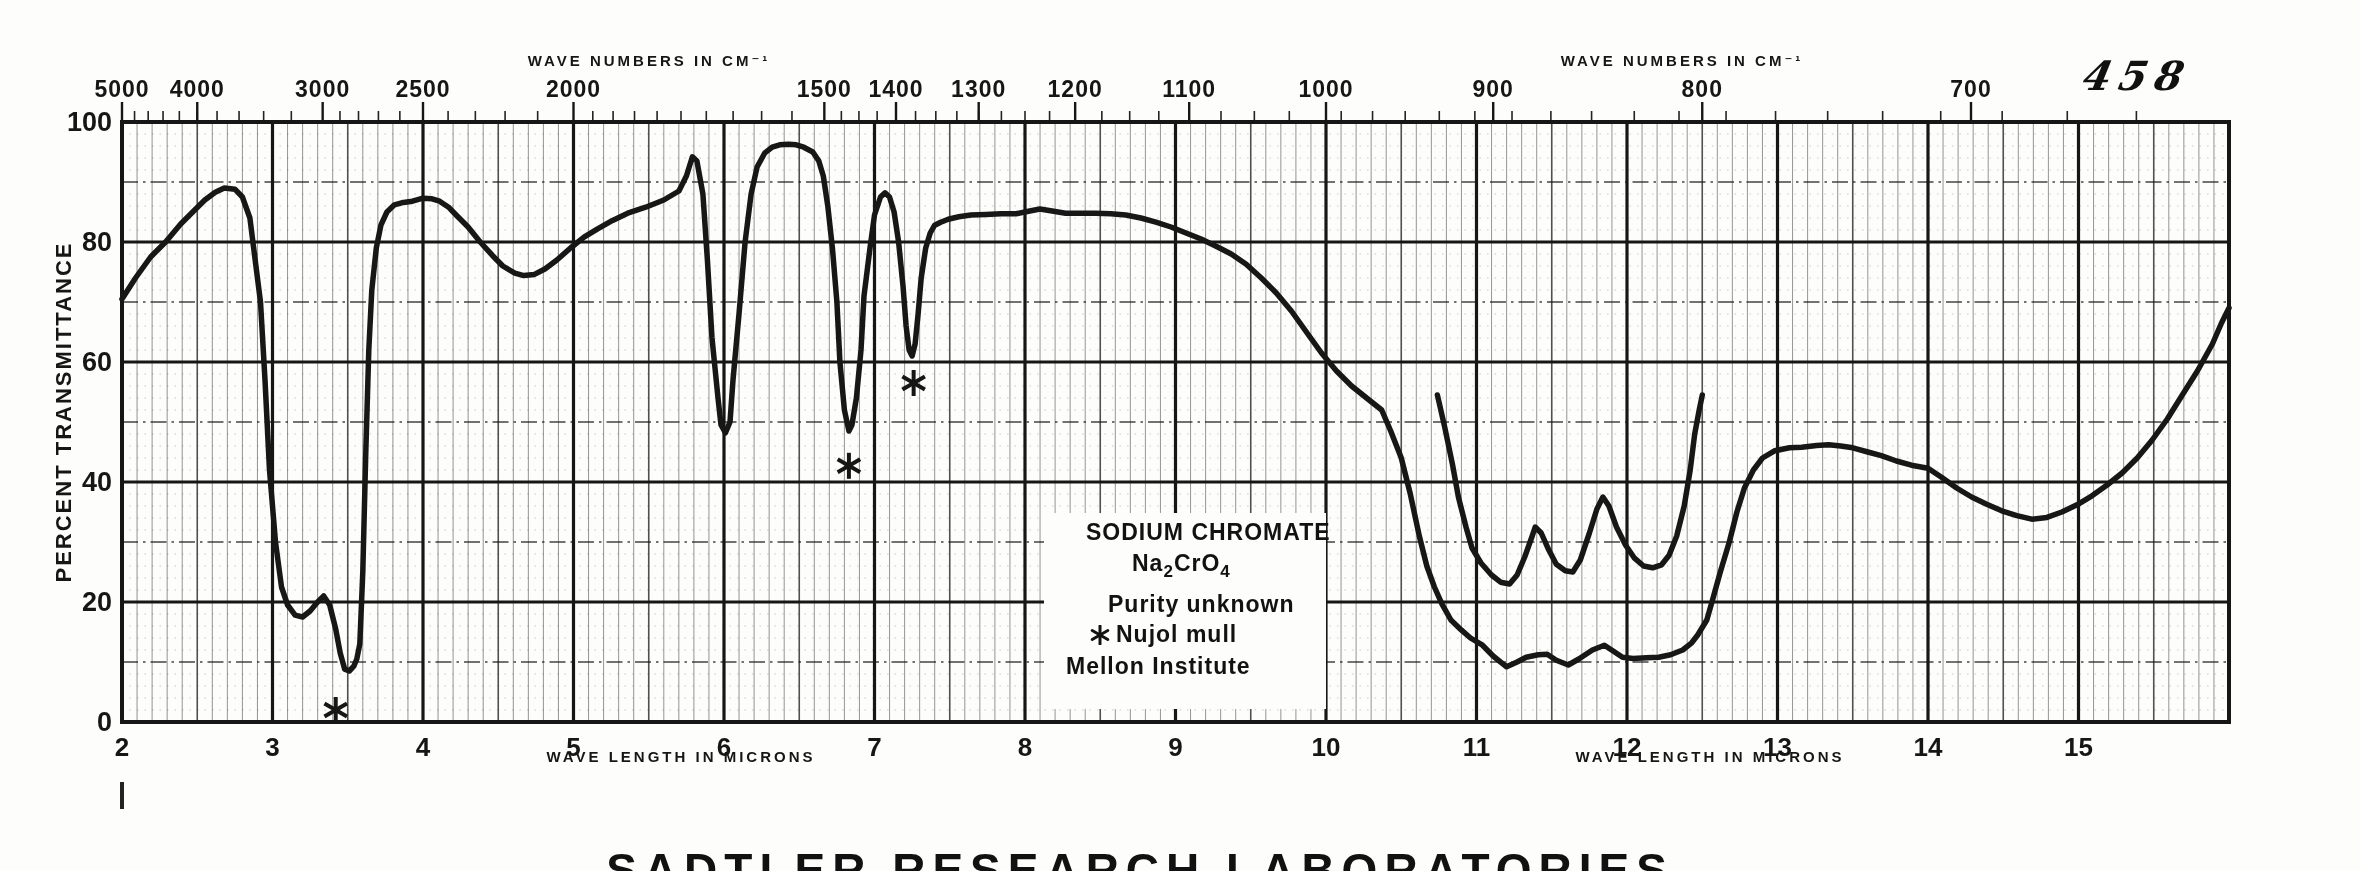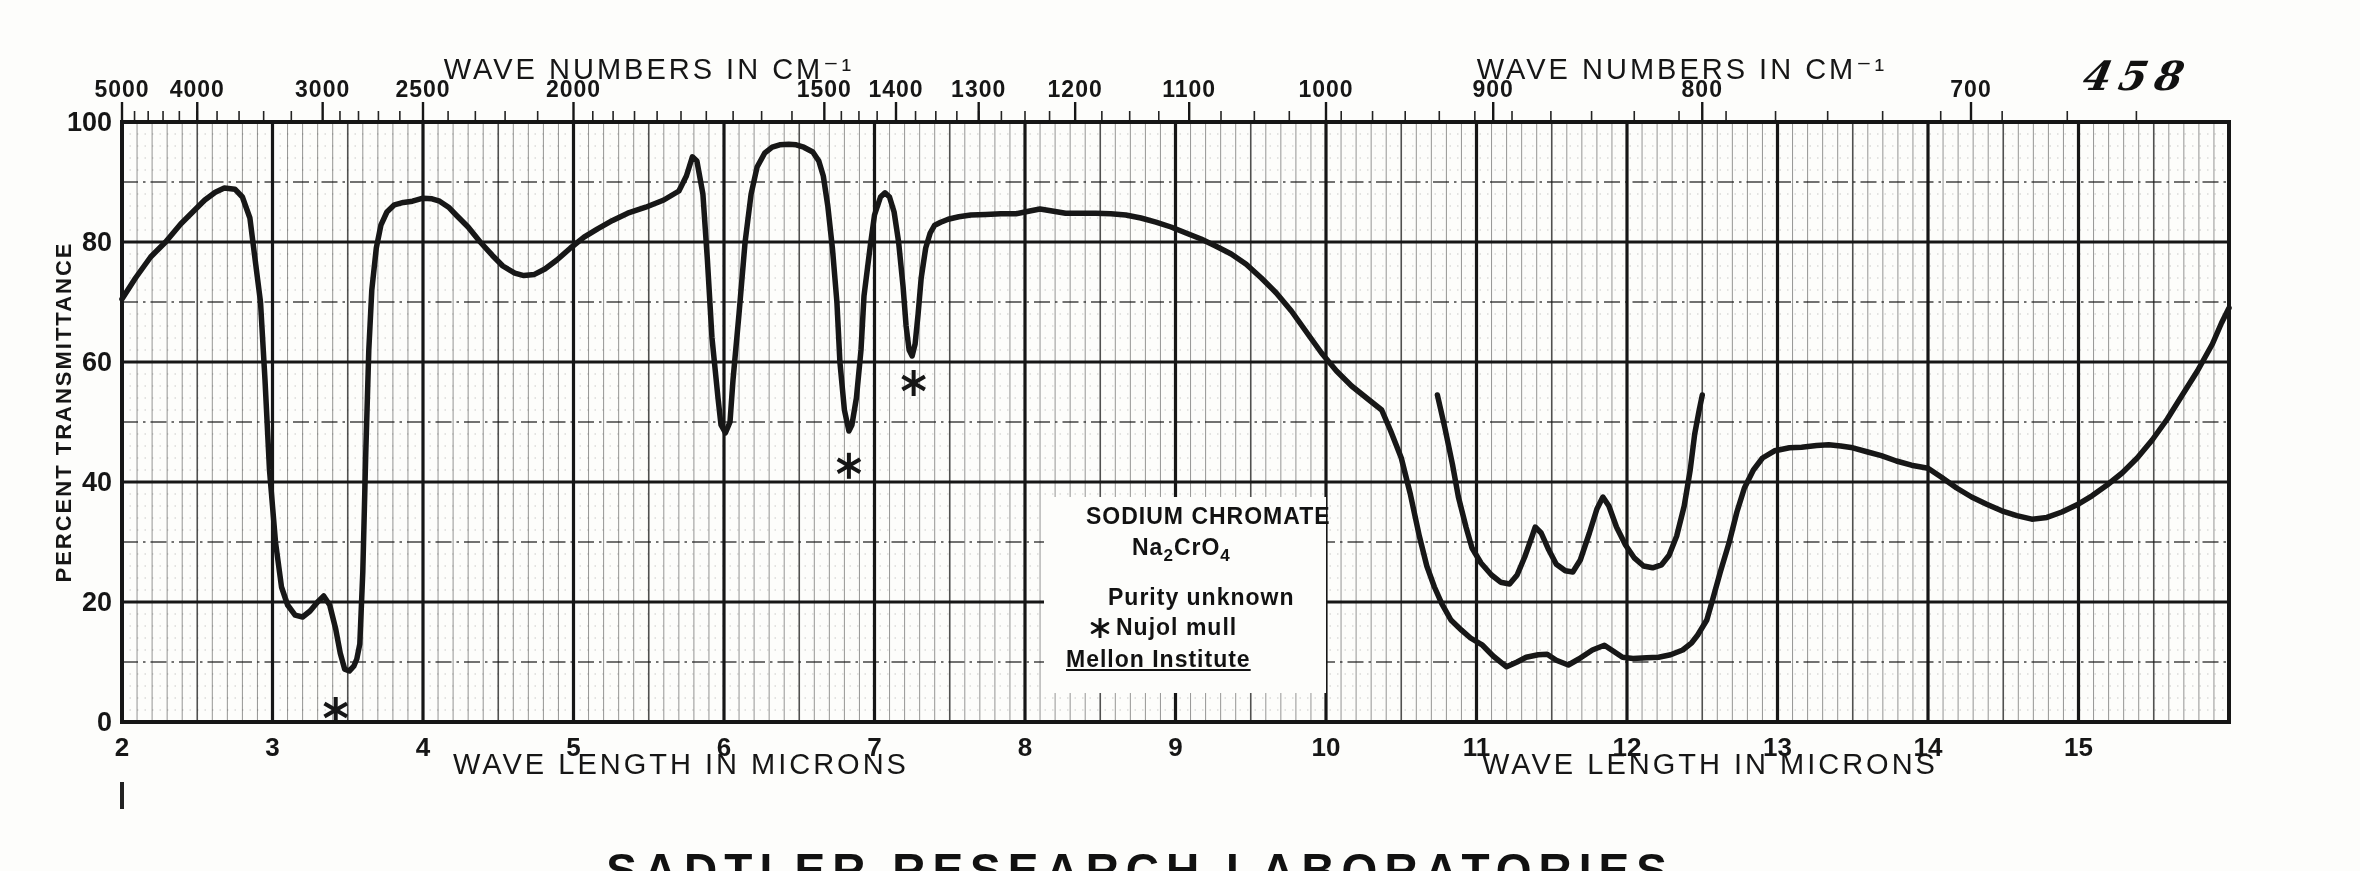--- a/index.html
+++ b/index.html
@@ -4,21 +4,21 @@
 <style>
   html,body{margin:0;padding:0;background:#e8e8e4;}
   .page{
     position:relative;width:2360px;height:871px;overflow:hidden;
     background:#fdfdfb;color:#161616;
     font-family:"Liberation Sans","DejaVu Sans",sans-serif;
   }
   .abs{position:absolute;}
   svg.chart{position:absolute;left:0;top:0;width:2360px;height:871px;}
   .axis-title{
-    font-size:29px;font-weight:normal;letter-spacing:3px;color:#161616;
+    font-size:15px;font-weight:bold;letter-spacing:3px;color:#161616;
     white-space:nowrap;transform:translateX(-50%);
   }
   .yaxis-title{
     font-size:22px;font-weight:bold;letter-spacing:2px;white-space:nowrap;
     transform:translate(-50%,-50%) rotate(-90deg);
   }
   .handwritten{
     font-family:"DejaVu Serif",serif;font-style:italic;font-weight:bold;
     font-size:40px;letter-spacing:8px;transform:skewX(-12deg);color:#111;
   }
@@ -359,31 +359,31 @@
   <div class="abs axis-title" style="left:649px;top:52px;">WAVE NUMBERS IN CM⁻¹</div>
   <div class="abs axis-title" style="left:1682px;top:52px;">WAVE NUMBERS IN CM⁻¹</div>
 
   <div class="abs handwritten" style="left:2084px;top:52px;">458</div>
 
   <div class="abs yaxis-title" style="left:64px;top:412px;">PERCENT TRANSMITTANCE</div>
 
   <div class="abs axis-title" style="left:681px;top:748px;">WAVE LENGTH IN MICRONS</div>
   <div class="abs axis-title" style="left:1710px;top:748px;">WAVE LENGTH IN MICRONS</div>
 
-  <div class="abs anno-box" style="left:1044px;top:497px;">
+  <div class="abs anno-box" style="left:1044px;top:513px;">
     <div class="anno-line" style="margin:6px 0 0 42px;">SODIUM CHROMATE</div>
     <div class="anno-line" style="margin:3px 0 9px 88px;"><span>Na</span><sub>2</sub><span>CrO</span><sub>4</sub></div>
-    <div class="anno-line" style="margin:14px 0 0 64px;">Purity unknown</div>
+    <div class="anno-line" style="margin:5px 0 0 64px;">Purity unknown</div>
     <div class="anno-line" style="margin:2px 4px 0 46px;"><span class="star-icon"><svg width="20" height="20" viewBox="0 0 20 20">
             <g stroke="#121212" stroke-width="3" stroke-linecap="round">
               <line x1="10" y1="1" x2="10" y2="19"></line>
               <line x1="2.2" y1="5.5" x2="17.8" y2="14.5"></line>
               <line x1="2.2" y1="14.5" x2="17.8" y2="5.5"></line>
             </g>
           </svg></span><span>Nujol mull</span></div>
-    <div class="anno-line" style="margin:2px 9px 0 22px;text-decoration:underline;">Mellon Institute</div>
+    <div class="anno-line" style="margin:2px 9px 0 22px;">Mellon Institute</div>
   </div>
 
   <div class="abs stray-mark" style="left:120px;top:782px;"></div>
 
   <div class="abs footer-text" style="left:1140px;top:843px;">SADTLER RESEARCH LABORATORIES</div>
 
 </div>
 
 </body></html>

